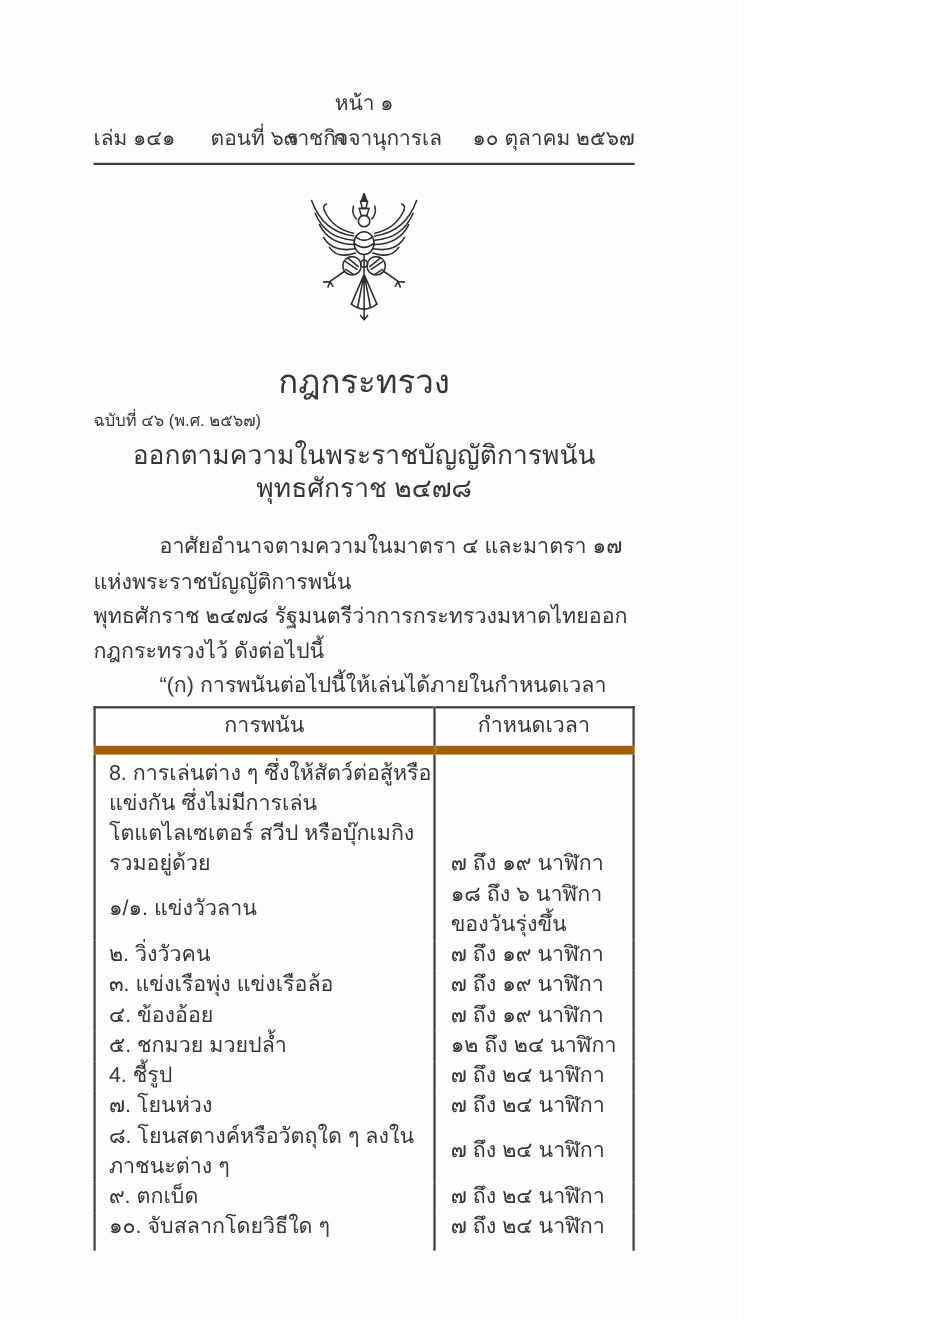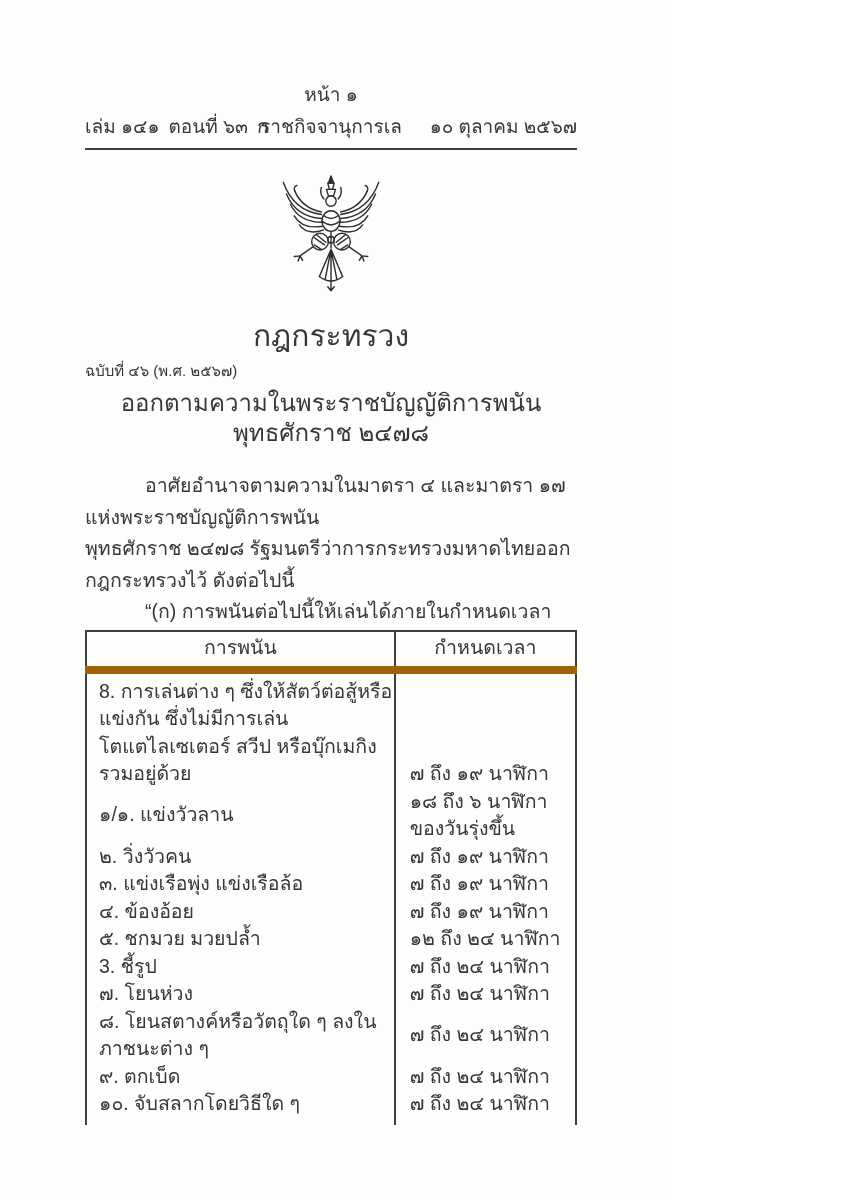--- a/index.html
+++ b/index.html
@@ -21,42 +21,42 @@
     line-height:26px;
   }
   .masthead{
     position:relative;
     display:flex;
     align-items:baseline;
     margin-top:6px;
     font-size:19px;
     line-height:26px;
   }
-  .masthead-left{display:flex;gap:9px;}
+  .masthead-left{display:flex;gap:32px;}
   .gazette-name{
     position:absolute;
     left:50%;
     transform:translateX(-50%);
   }
   .masthead-right{margin-left:auto;}
   .header-rule{
     margin-top:8px;
     border-bottom:2px solid #3e3e3e;
     height:0;
   }
   
   .emblem-wrap{
     margin-top:22px;
     height:132px;
     text-align:center;
   }
   .emblem-wrap svg{display:inline-block;}
   
   .title-main{
-    margin-top:12px;
+    margin-top:24px;
     text-align:center;
     font-size:30px;
     line-height:40px;
   }
   .title-issue{
     text-align:left;
     font-size:15px;
     line-height:30px;
   }
   .title-sub{
@@ -223,21 +223,21 @@
         </tr>
         <tr>
           <td class="game">๔. ข้องอ้อย</td>
           <td class="time">๗ ถึง ๑๙ นาฬิกา</td>
         </tr>
         <tr>
           <td class="game">๕. ชกมวย มวยปล้ำ</td>
           <td class="time">๑๒ ถึง ๒๔ นาฬิกา</td>
         </tr>
         <tr>
-          <td class="game">3. ชี้รูป</td>
+          <td class="game">4. ชี้รูป</td>
           <td class="time">๗ ถึง ๒๔ นาฬิกา</td>
         </tr>
         <tr>
           <td class="game">๗. โยนห่วง</td>
           <td class="time">๗ ถึง ๒๔ นาฬิกา</td>
         </tr>
         <tr>
           <td class="game">๘. โยนสตางค์หรือวัตถุใด ๆ ลงในภาชนะต่าง ๆ</td>
           <td class="time">๗ ถึง ๒๔ นาฬิกา</td>
         </tr>

